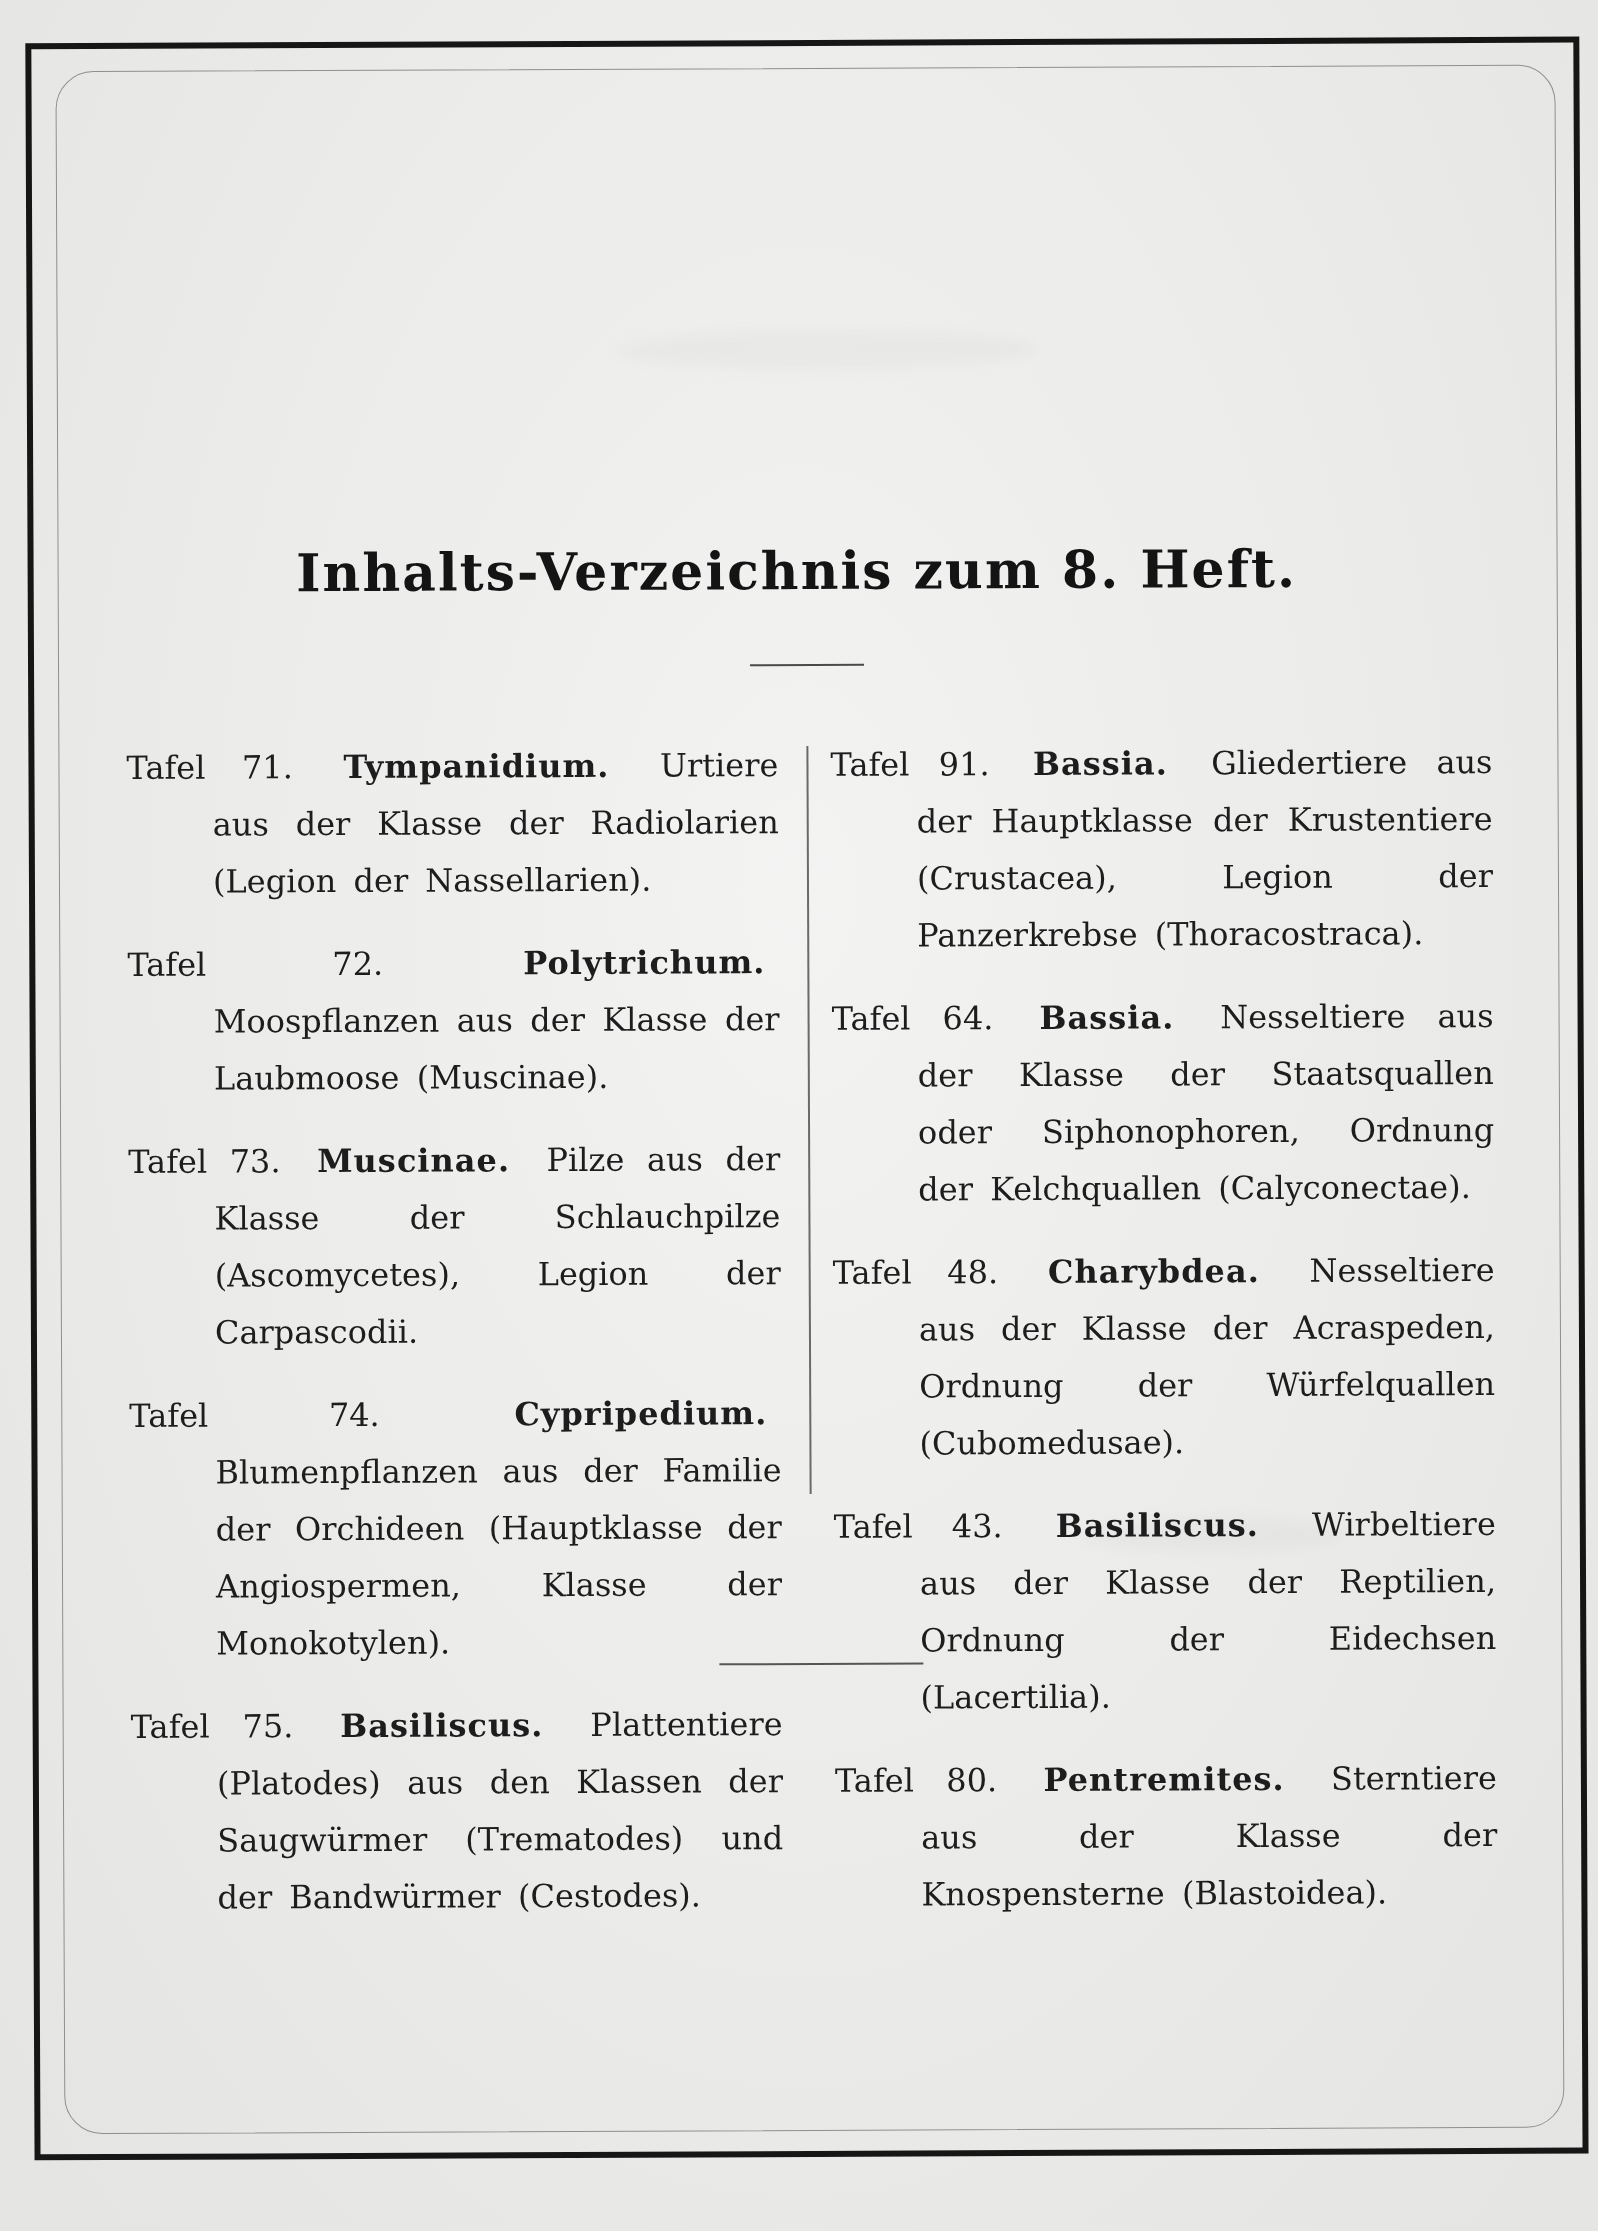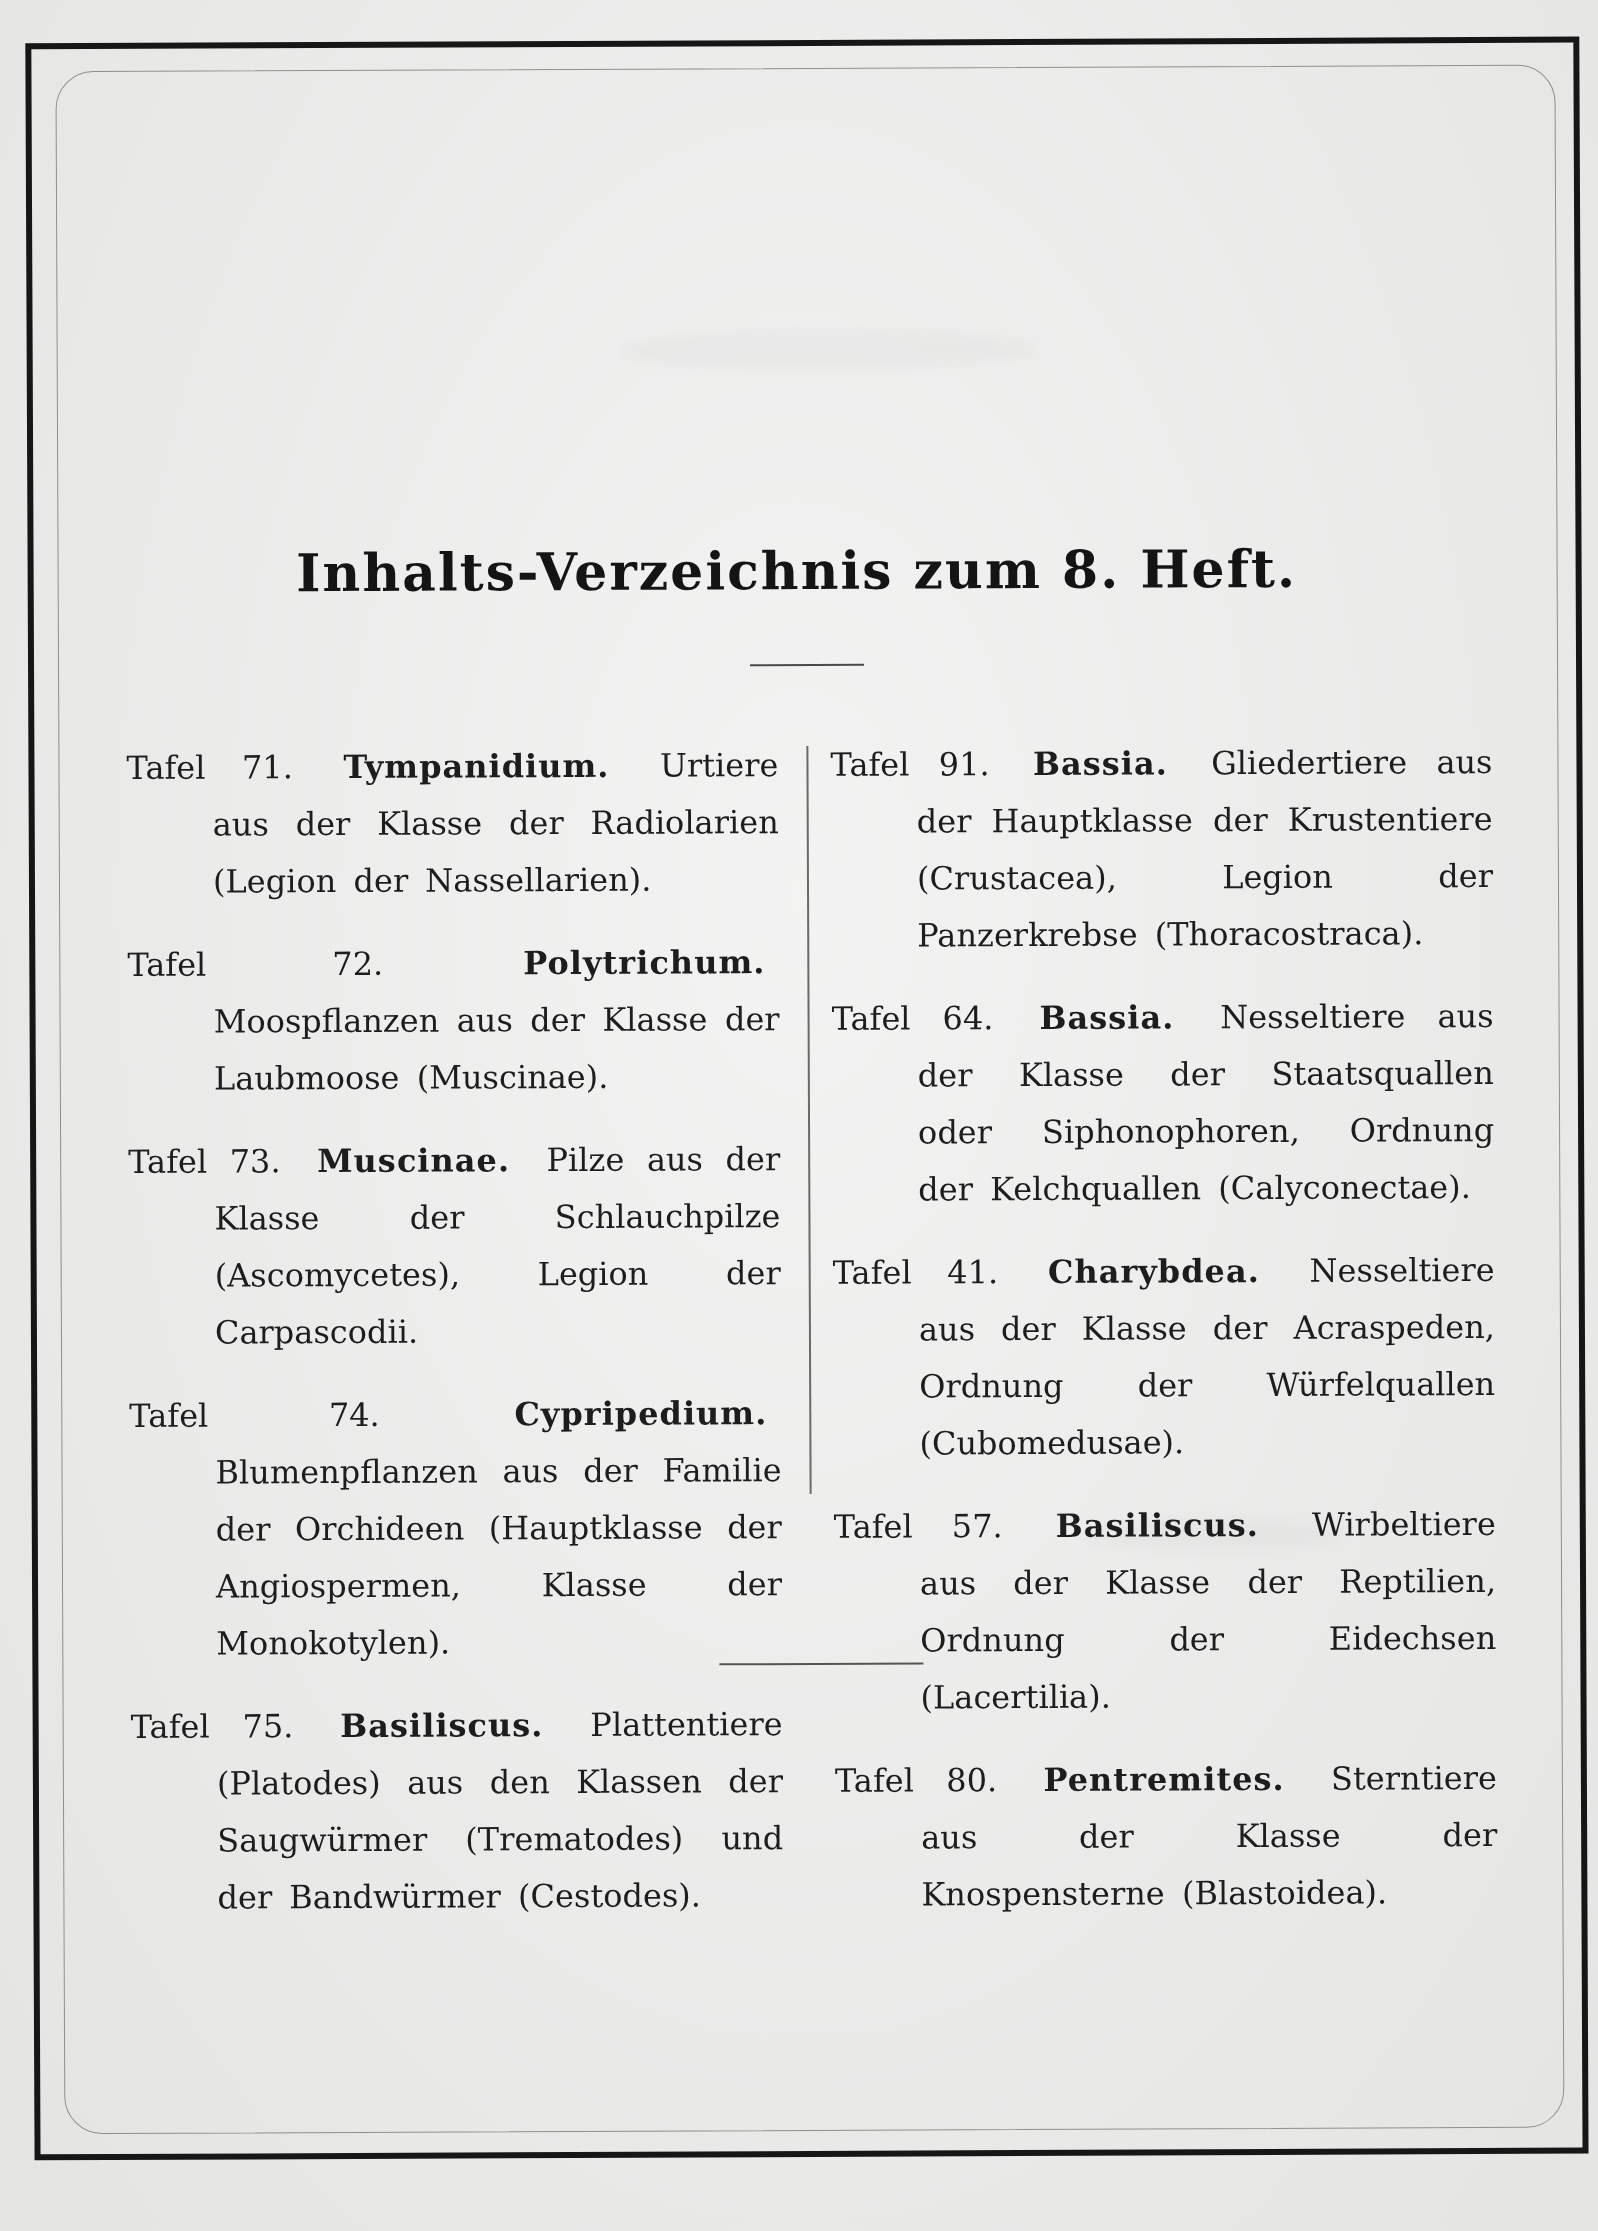--- a/index.html
+++ b/index.html
@@ -137,26 +137,26 @@
       <span class="tafel-label">Tafel 91.</span>
       <span class="genus-name">Bassia.</span>
       <span class="entry-description">Gliedertiere aus der Hauptklasse der Krustentiere (Crustacea), Legion der Panzerkrebse (Thoracostraca).</span>
     </p>
     <p class="toc-entry">
       <span class="tafel-label">Tafel 64.</span>
       <span class="genus-name">Bassia.</span>
       <span class="entry-description">Nesseltiere aus der Klasse der Staatsquallen oder Siphonophoren, Ordnung der Kelchquallen (Calyconectae).</span>
     </p>
     <p class="toc-entry">
-      <span class="tafel-label">Tafel 41.</span>
+      <span class="tafel-label">Tafel 48.</span>
       <span class="genus-name">Charybdea.</span>
       <span class="entry-description">Nesseltiere aus der Klasse der Acraspeden, Ordnung der Würfelquallen (Cubomedusae).</span>
     </p>
     <p class="toc-entry">
-      <span class="tafel-label">Tafel 57.</span>
+      <span class="tafel-label">Tafel 43.</span>
       <span class="genus-name">Basiliscus.</span>
       <span class="entry-description">Wirbeltiere aus der Klasse der Reptilien, Ordnung der Eidechsen (Lacertilia).</span>
     </p>
     <p class="toc-entry">
       <span class="tafel-label">Tafel 80.</span>
       <span class="genus-name">Pentremites.</span>
       <span class="entry-description">Sterntiere aus der Klasse der Knospensterne (Blastoidea).</span>
     </p>
   </div>
 

